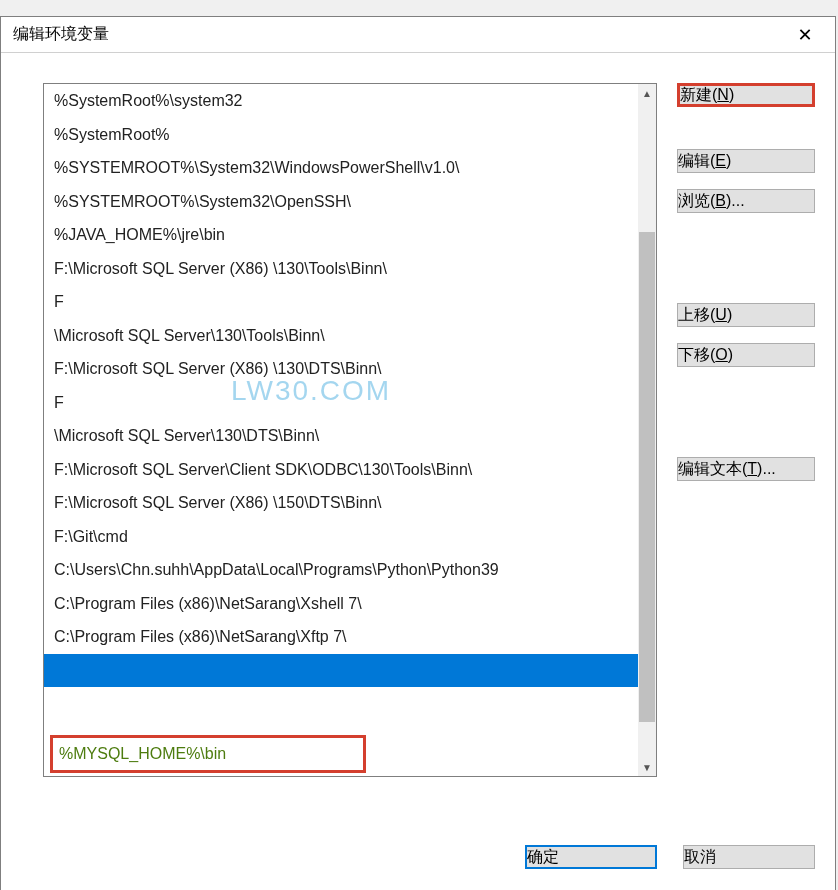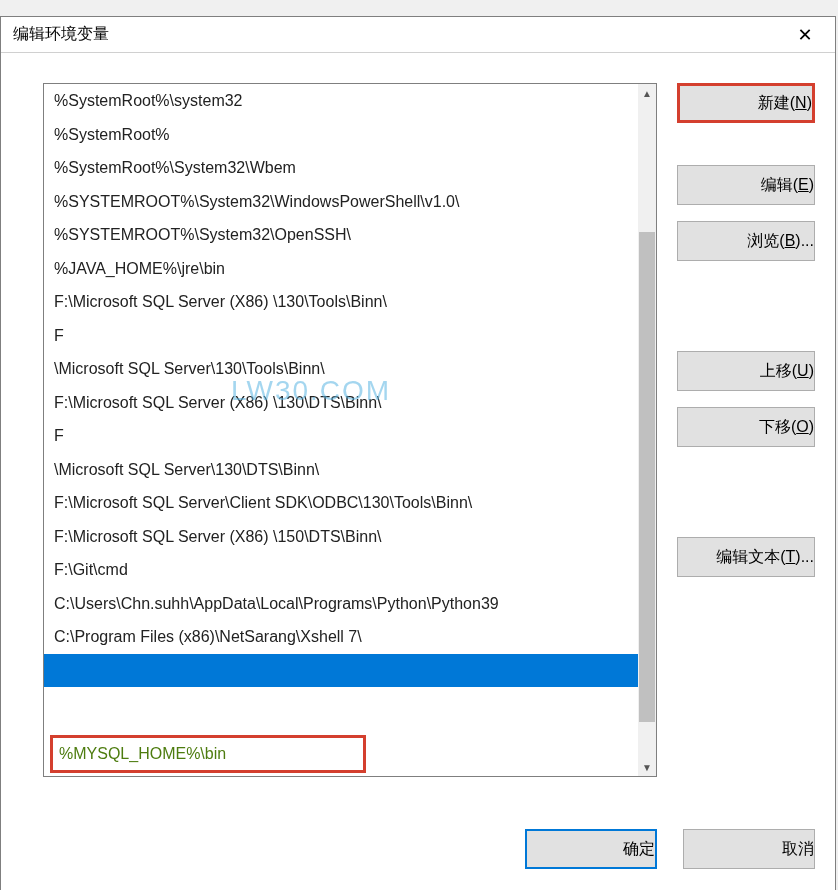--- a/index.html
+++ b/index.html
@@ -136,28 +136,28 @@
       width: 16px;
       background: #c0c0c0;
     }
     .right-panel {
       width: 156px;
       display: flex;
       flex-direction: column;
       gap: 16px;
     }
     .btn {
-      height: 40px;
+      height: 24px;
       border: 1px solid #adadad;
       background: #e1e1e1;
       font-size: 16px;
       color: #000;
       display: flex;
       align-items: center;
-      justify-content: flex-end;
+      justify-content: flex-start;
       font-family: inherit;
     }
     .btn.highlight {
       border: 3px solid #d43f2e;
     }
     .btn u {
       text-decoration: underline;
     }
     .spacer-sm { height: 10px; }
     .spacer-md { height: 58px; }
@@ -197,35 +197,35 @@
       <span>✕</span>
     </div>
   </div>
 
   <div class="content">
     <div class="left-panel">
       <div class="listbox">
         <div class="listbox-inner" id="listbox-inner">
             <div class="list-item">%SystemRoot%\system32</div>
             <div class="list-item">%SystemRoot%</div>
-            <div class="list-item">%SystemRoot%\System32\Wbem</div>
             <div class="list-item">%SYSTEMROOT%\System32\WindowsPowerShell\v1.0\</div>
             <div class="list-item">%SYSTEMROOT%\System32\OpenSSH\</div>
             <div class="list-item">%JAVA_HOME%\jre\bin</div>
             <div class="list-item">F:\Microsoft SQL Server  (X86)  \130\Tools\Binn\</div>
             <div class="list-item">F</div>
             <div class="list-item">\Microsoft SQL Server\130\Tools\Binn\</div>
             <div class="list-item">F:\Microsoft SQL Server  (X86)  \130\DTS\Binn\</div>
             <div class="list-item">F</div>
             <div class="list-item">\Microsoft SQL Server\130\DTS\Binn\</div>
             <div class="list-item">F:\Microsoft SQL Server\Client SDK\ODBC\130\Tools\Binn\</div>
             <div class="list-item">F:\Microsoft SQL Server  (X86)  \150\DTS\Binn\</div>
             <div class="list-item">F:\Git\cmd</div>
             <div class="list-item">C:\Users\Chn.suhh\AppData\Local\Programs\Python\Python39</div>
             <div class="list-item">C:\Program Files (x86)\NetSarang\Xshell 7\</div>
+            <div class="list-item">C:\Program Files (x86)\NetSarang\Xftp 7\</div>
             <div class="list-item selected">&nbsp;</div>
           </div>
         <div class="edit-wrap">
           <input type="text" class="edit-input" value="%MYSQL_HOME%\bin" style="">
         </div>
         <div class="scrollbar">
           <div class="scroll-arrow">▲</div>
           <div class="scroll-track">
             <div class="scroll-thumb" style="top:130px;height:490px"></div>
           </div>

